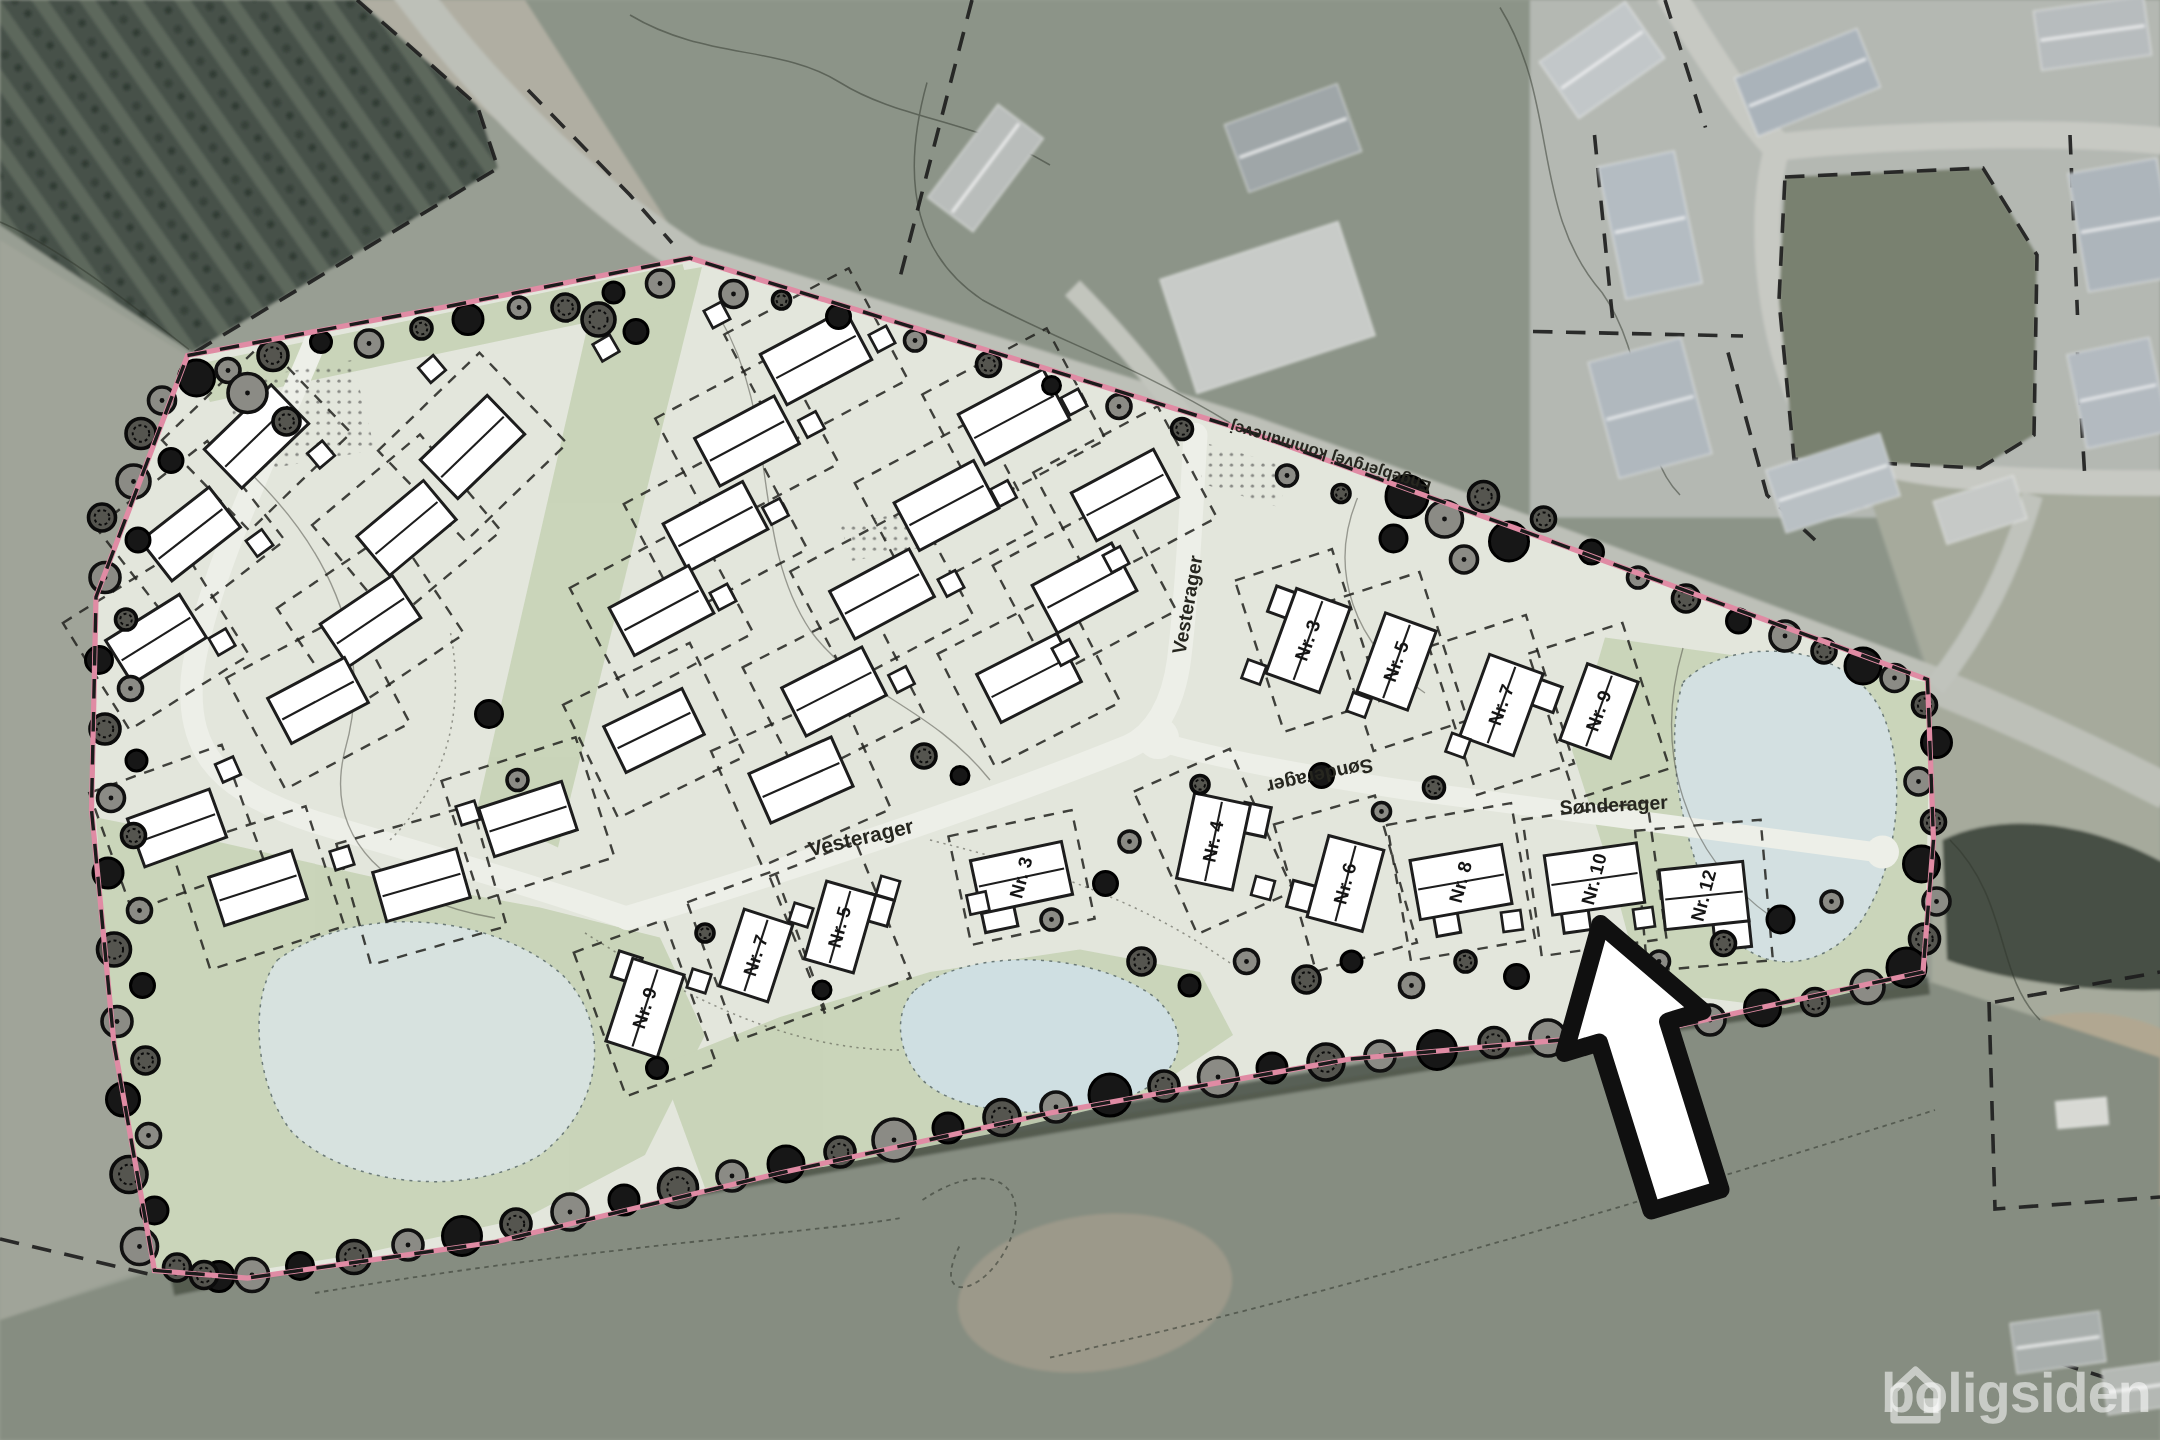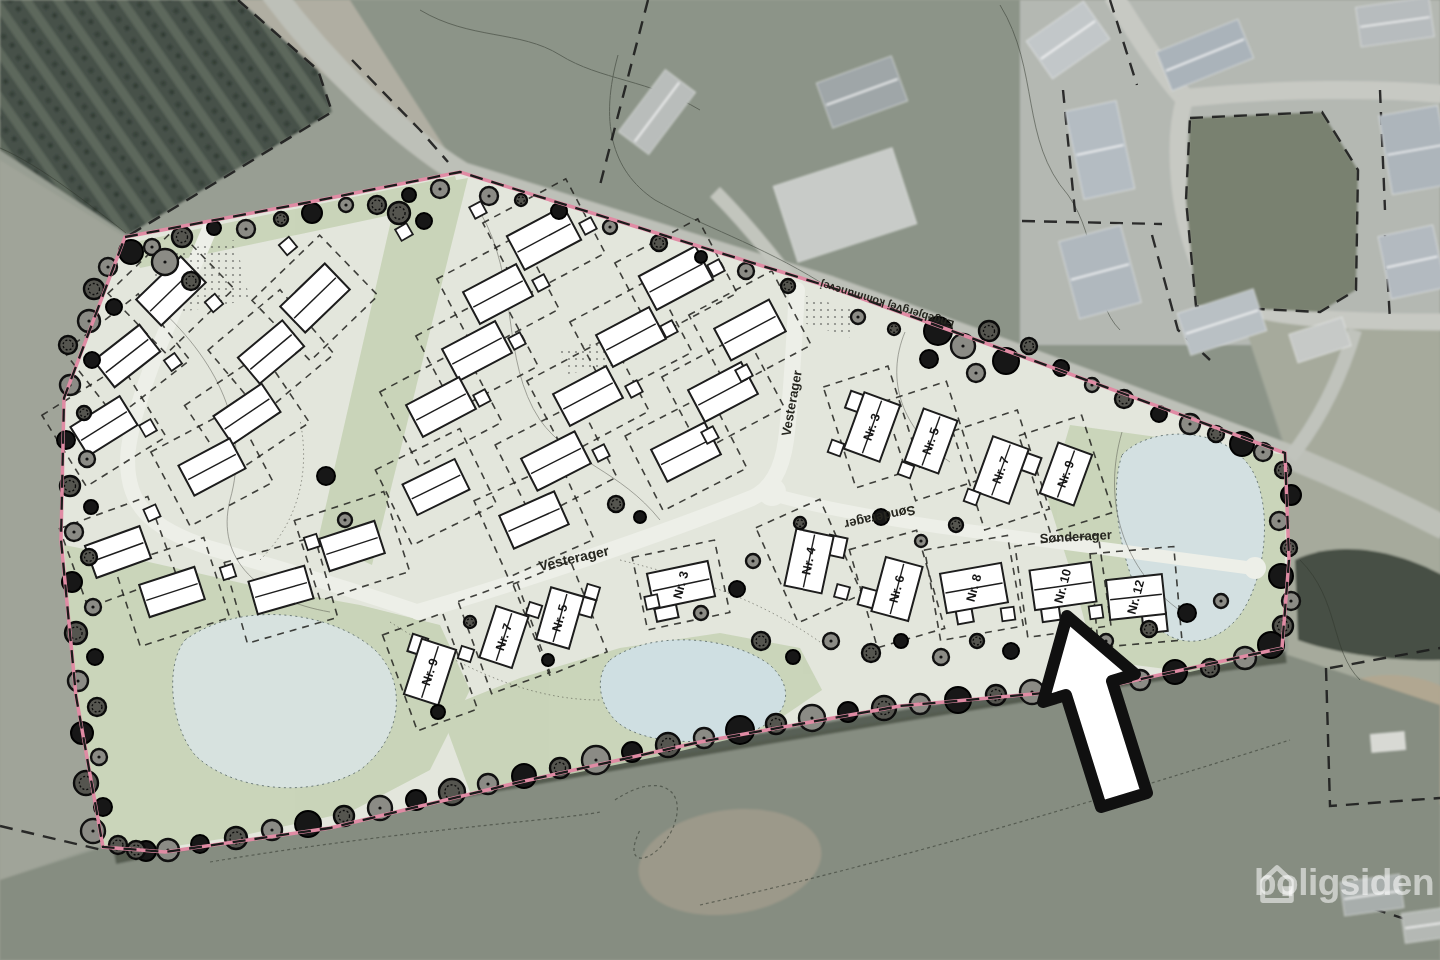--- a/index.html
+++ b/index.html
@@ -2,21 +2,21 @@
 <html><head>
 <meta charset="utf-8">
 <style>
   html,body{margin:0;padding:0;background:#777;}
   .stage{position:relative;width:1440px;height:960px;overflow:hidden;background:#989e93;
          font-family:"Liberation Sans",sans-serif;}
   svg{position:absolute;left:0;top:0;}
   text{font-family:"Liberation Sans",sans-serif;}
   .slabel{font-weight:bold;fill:#26261f;}
   .hlabel{font-weight:bold;fill:#141414;letter-spacing:.2px;}
-  .watermark{position:absolute;left:1254px;top:862px;display:flex;align-items:center;gap:10px;
+  .watermark{position:absolute;left:1254px;top:908px;display:flex;align-items:center;gap:10px;
              color:rgba(255,255,255,0.55);font-size:37px;font-weight:bold;letter-spacing:-.5px;white-space:nowrap;}
 </style>
 </head>
 <body>
 
 <div class="stage">
 <svg width="1440" height="960" viewBox="0 0 1440 960">
   <defs>
     <pattern id="dots" width="7" height="7" patternUnits="userSpaceOnUse">
       <circle cx="2" cy="2" r="1.1" fill="#3a3a3a"></circle>

